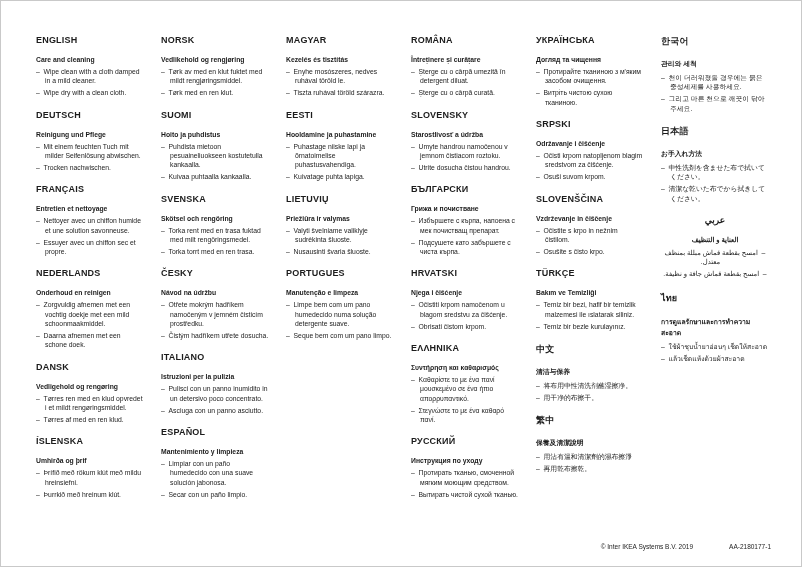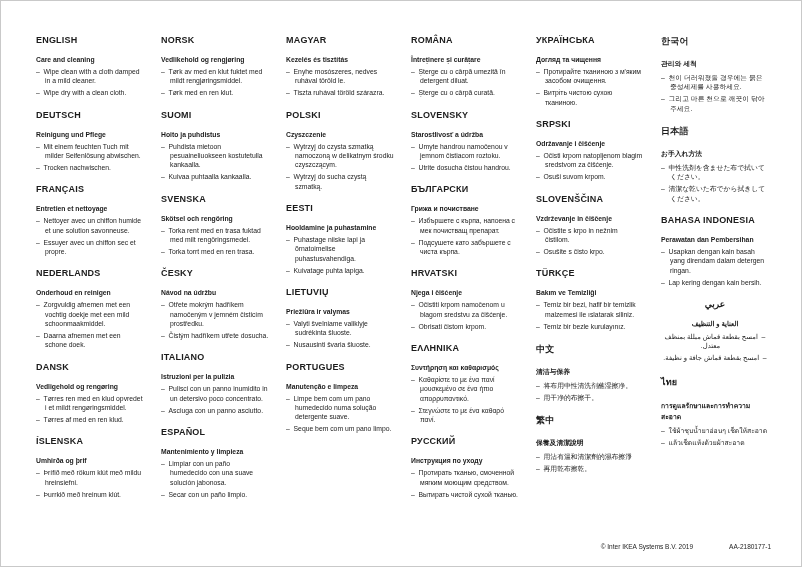--- a/index.html
+++ b/index.html
@@ -151,28 +151,20 @@
       <div class="column">
         <section class="section">
           <h2 class="lang">MAGYAR</h2>
           <h3 class="title">Kezelés és tisztítás</h3>
           <ul class="items">
             <li class="item">Enyhe mosószeres, nedves ruhával töröld le.</li>
             <li class="item">Tiszta ruhával töröld szárazra.</li>
           </ul>
         </section>
         <section class="section">
-          <h2 class="lang">POLSKI</h2>
-          <h3 class="title">Czyszczenie</h3>
-          <ul class="items">
-            <li class="item">Wytrzyj do czysta szmatką namoczoną w delikatnym środku czyszczącym.</li>
-            <li class="item">Wytrzyj do sucha czystą szmatką.</li>
-          </ul>
-        </section>
-        <section class="section">
           <h2 class="lang">EESTI</h2>
           <h3 class="title">Hooldamine ja puhastamine</h3>
           <ul class="items">
             <li class="item">Puhastage niiske lapi ja õrnatoimelise puhastusvahendiga.</li>
             <li class="item">Kuivatage puhta lapiga.</li>
           </ul>
         </section>
         <section class="section">
           <h2 class="lang">LIETUVIŲ</h2>
           <h3 class="title">Priežiūra ir valymas</h3>
@@ -298,28 +290,20 @@
             <li class="item">천이 더러워졌을 경우에는 묽은 중성세제를 사용하세요.</li>
             <li class="item">그리고 마른 천으로 깨끗이 닦아주세요.</li>
           </ul>
         </section>
         <section class="section">
           <h2 class="lang">日本語</h2>
           <h3 class="title">お手入れ方法</h3>
           <ul class="items">
             <li class="item">中性洗剤を含ませた布で拭いてください。</li>
             <li class="item">清潔な乾いた布でから拭きしてください。</li>
-          </ul>
-        </section>
-        <section class="section">
-          <h2 class="lang">BAHASA INDONESIA</h2>
-          <h3 class="title">Perawatan dan Pembersihan</h3>
-          <ul class="items">
-            <li class="item">Usapkan dengan kain basah yang direndam dalam detergen ringan.</li>
-            <li class="item">Lap kering dengan kain bersih.</li>
           </ul>
         </section>
         <section class="section rtl" dir="rtl">
           <h2 class="lang">عربي</h2>
           <h3 class="title">العناية و التنظيف</h3>
           <ul class="items">
             <li class="item">امسح بقطعة قماش مبللة بمنظف معتدل.</li>
             <li class="item">امسح بقطعة قماش جافة و نظيفة.</li>
           </ul>
         </section>

